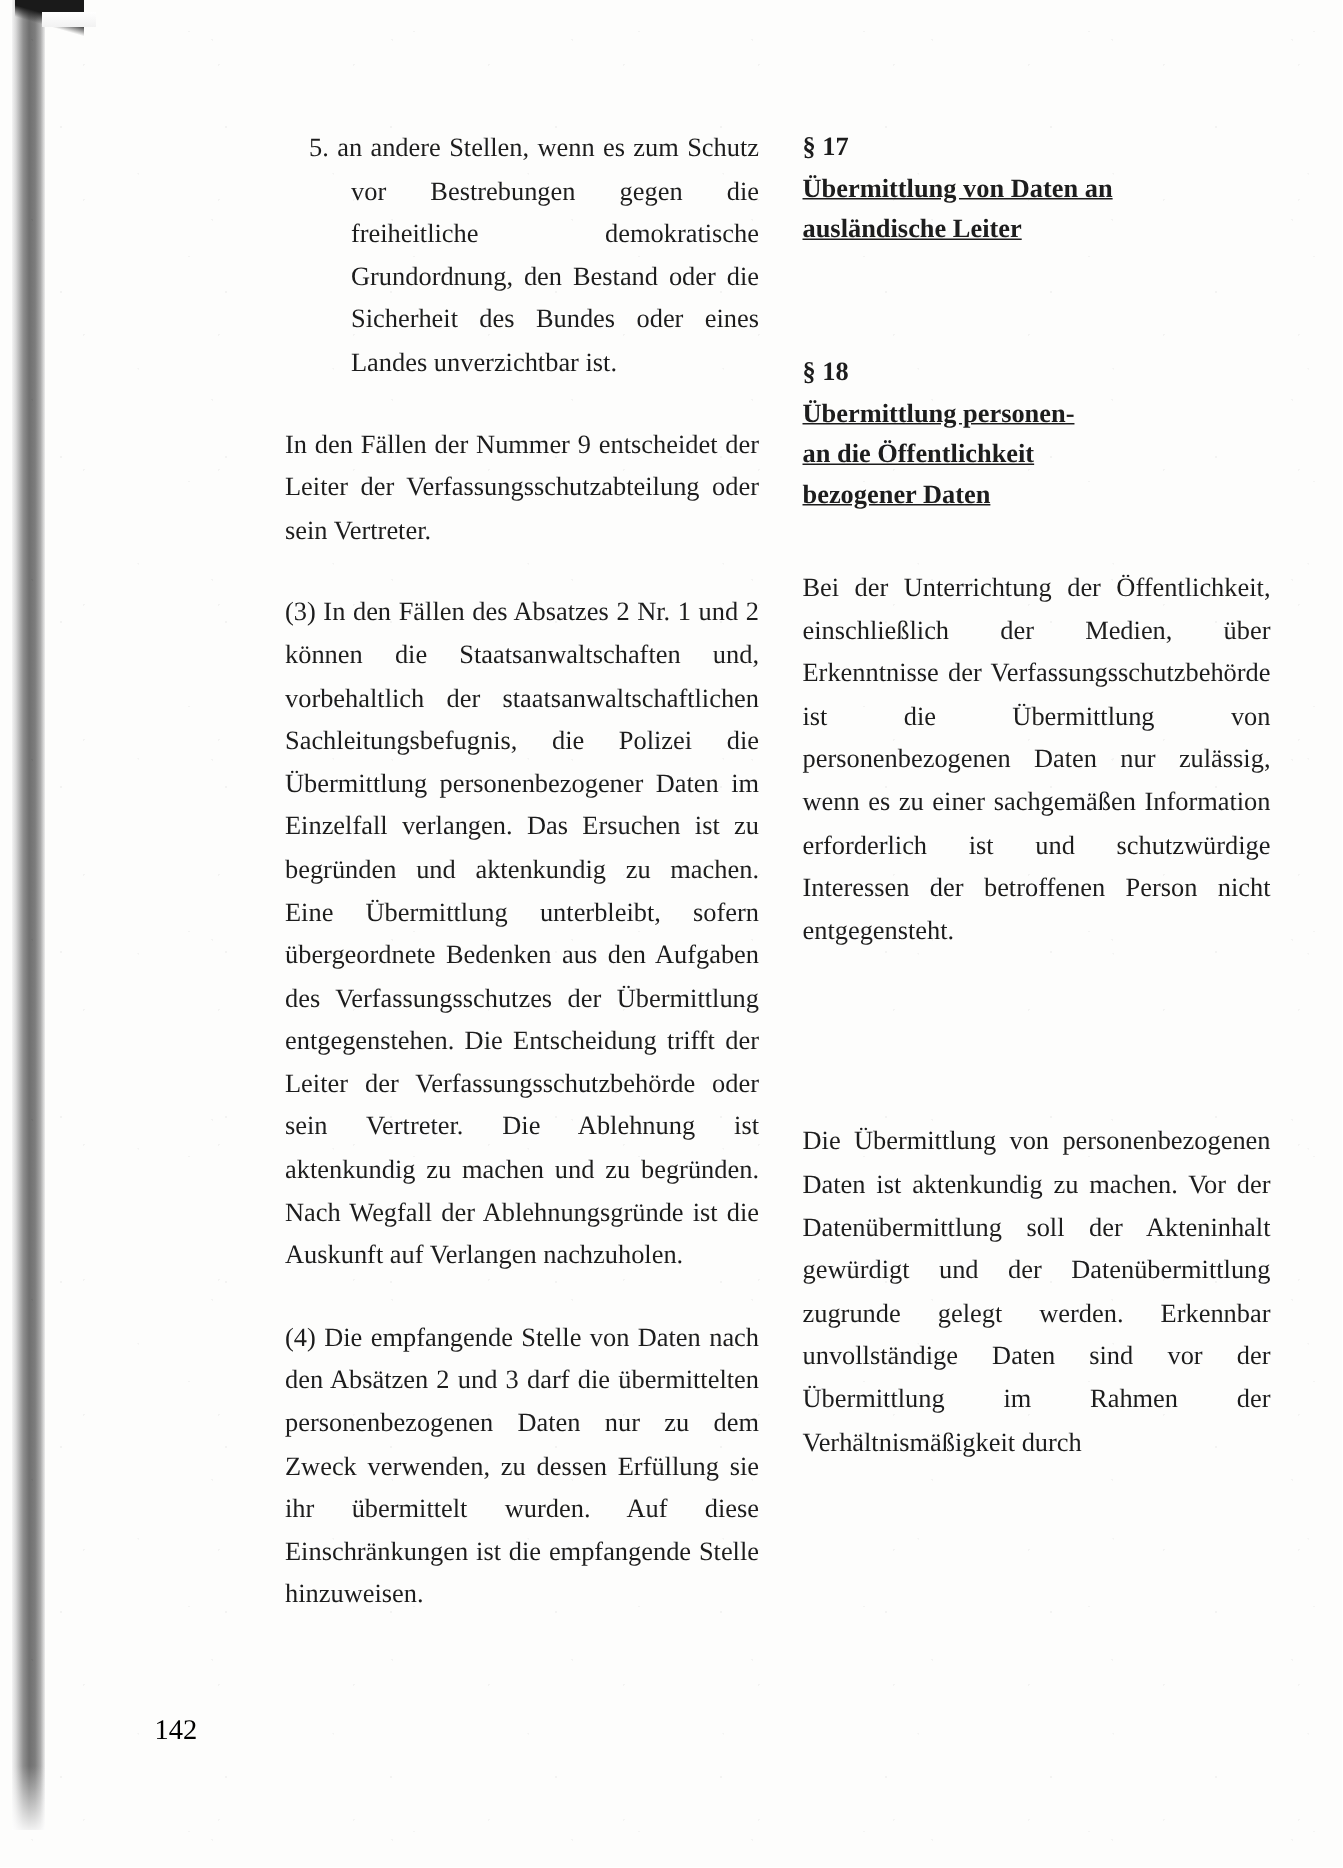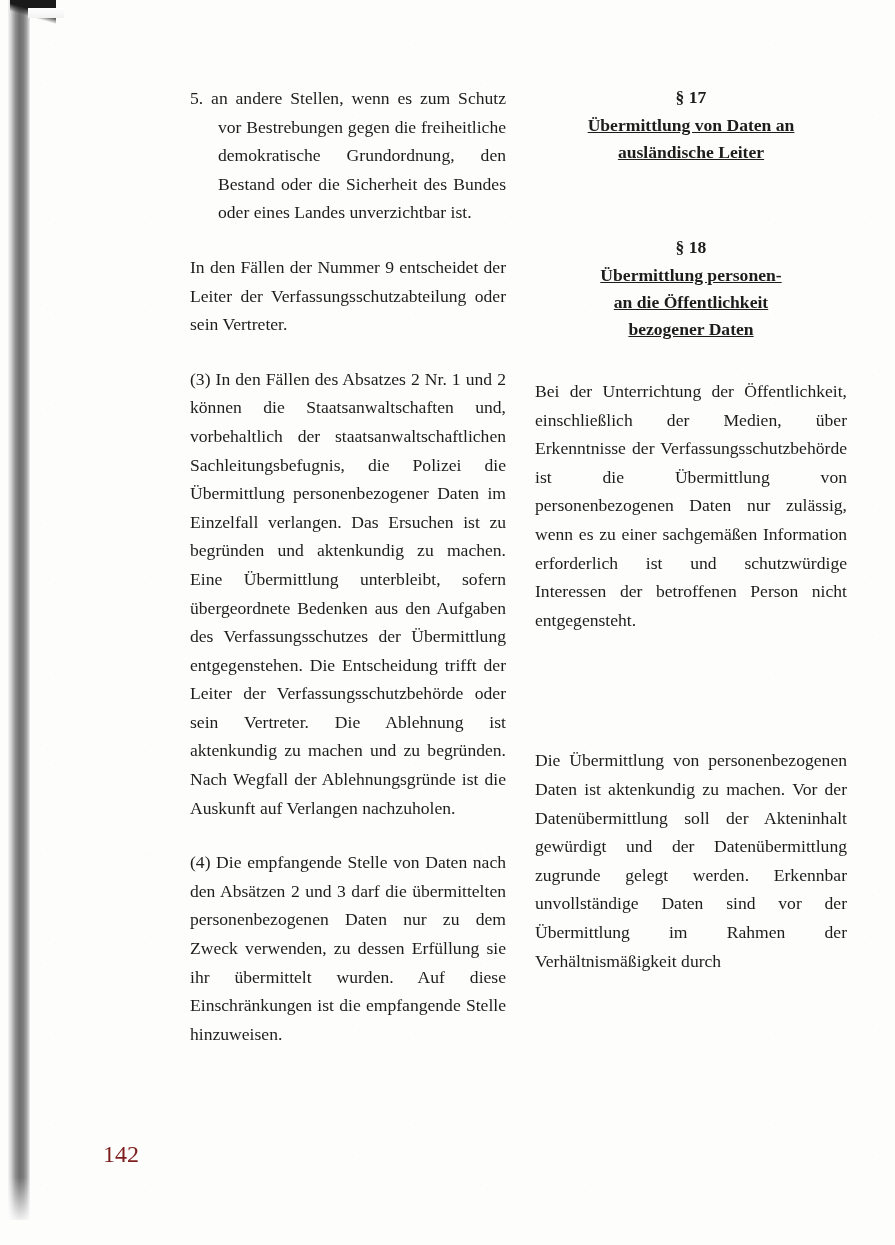--- a/index.html
+++ b/index.html
@@ -69,50 +69,50 @@
   .col-right { left: 535px; width: 312px; }
 
   .para {
     margin: 0 0 26px 0;
     text-align: justify;
   }
   .para:last-child { margin-bottom: 0; }
 
   
   .list-item {
-    margin: 0 0 26px 0;
+    margin: 0 0 26px 16px;
     padding-left: 28px;
     text-indent: -28px;
     text-align: justify;
   }
 
   
   .heading {
     margin: 0 0 0 0;
-    text-align: center;
+    text-align: left;
     font-weight: bold;
     line-height: 27px;
   }
   .heading .sym {
     display: block;
     font-weight: bold;
     margin-bottom: 1px;
   }
   .heading .title-line { display: block; text-decoration: underline; }
   .block-gap-md { height: 34px; }
   .block-gap-lg { height: 52px; }
 
   
   .folio {
     position: absolute;
     left: 103px;
     top: 1140px;
-    font-size: 24px;
+    font-size: 19px;
     line-height: 28.6px;
-    color: #7f1d1d;
+    color: #000000;
   }
 
   
   .speckle {
     position: absolute;
     inset: 0;
     pointer-events: none;
     opacity: 0.035;
     background-image:
       radial-gradient(circle at 18% 22%, #000 0.6px, transparent 0.7px),

